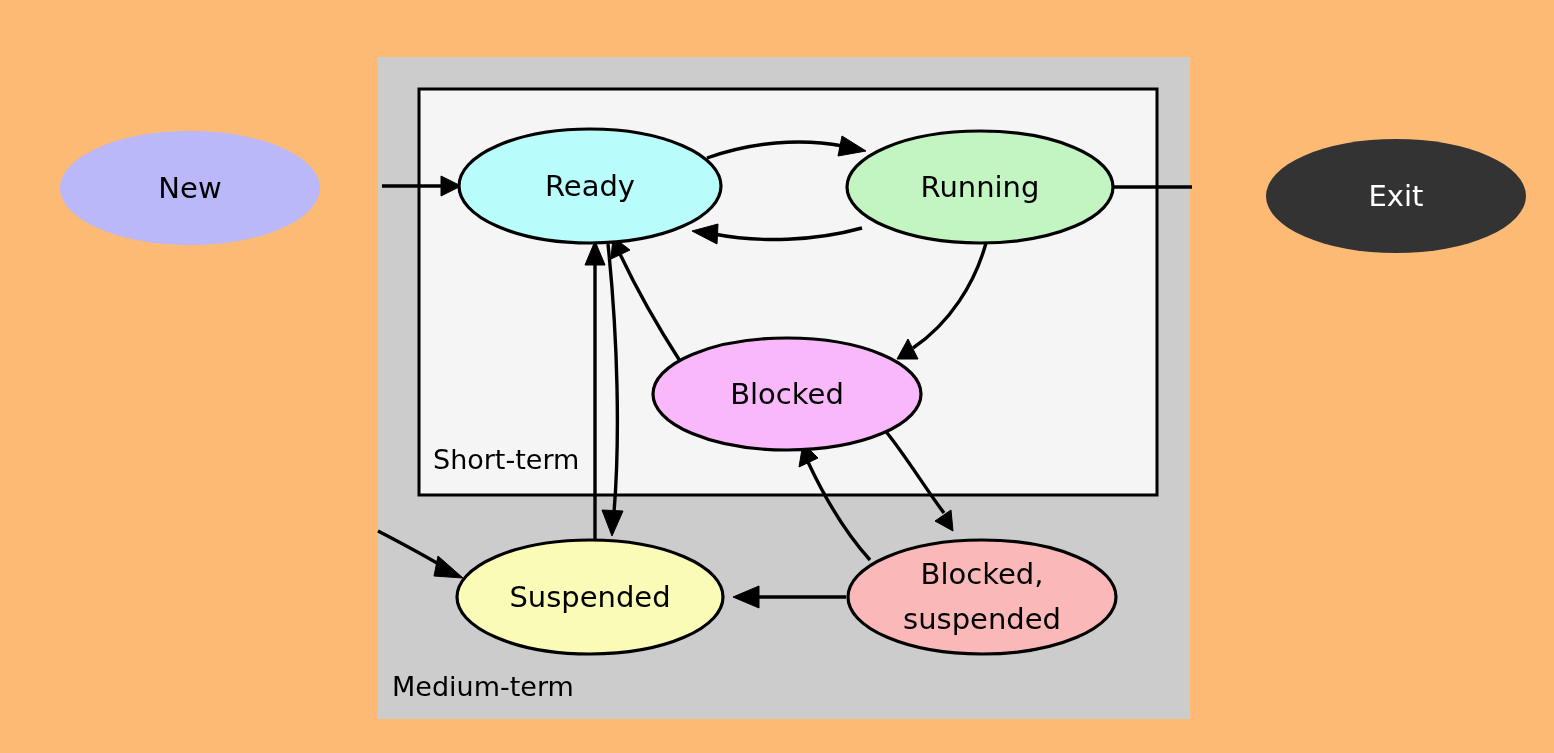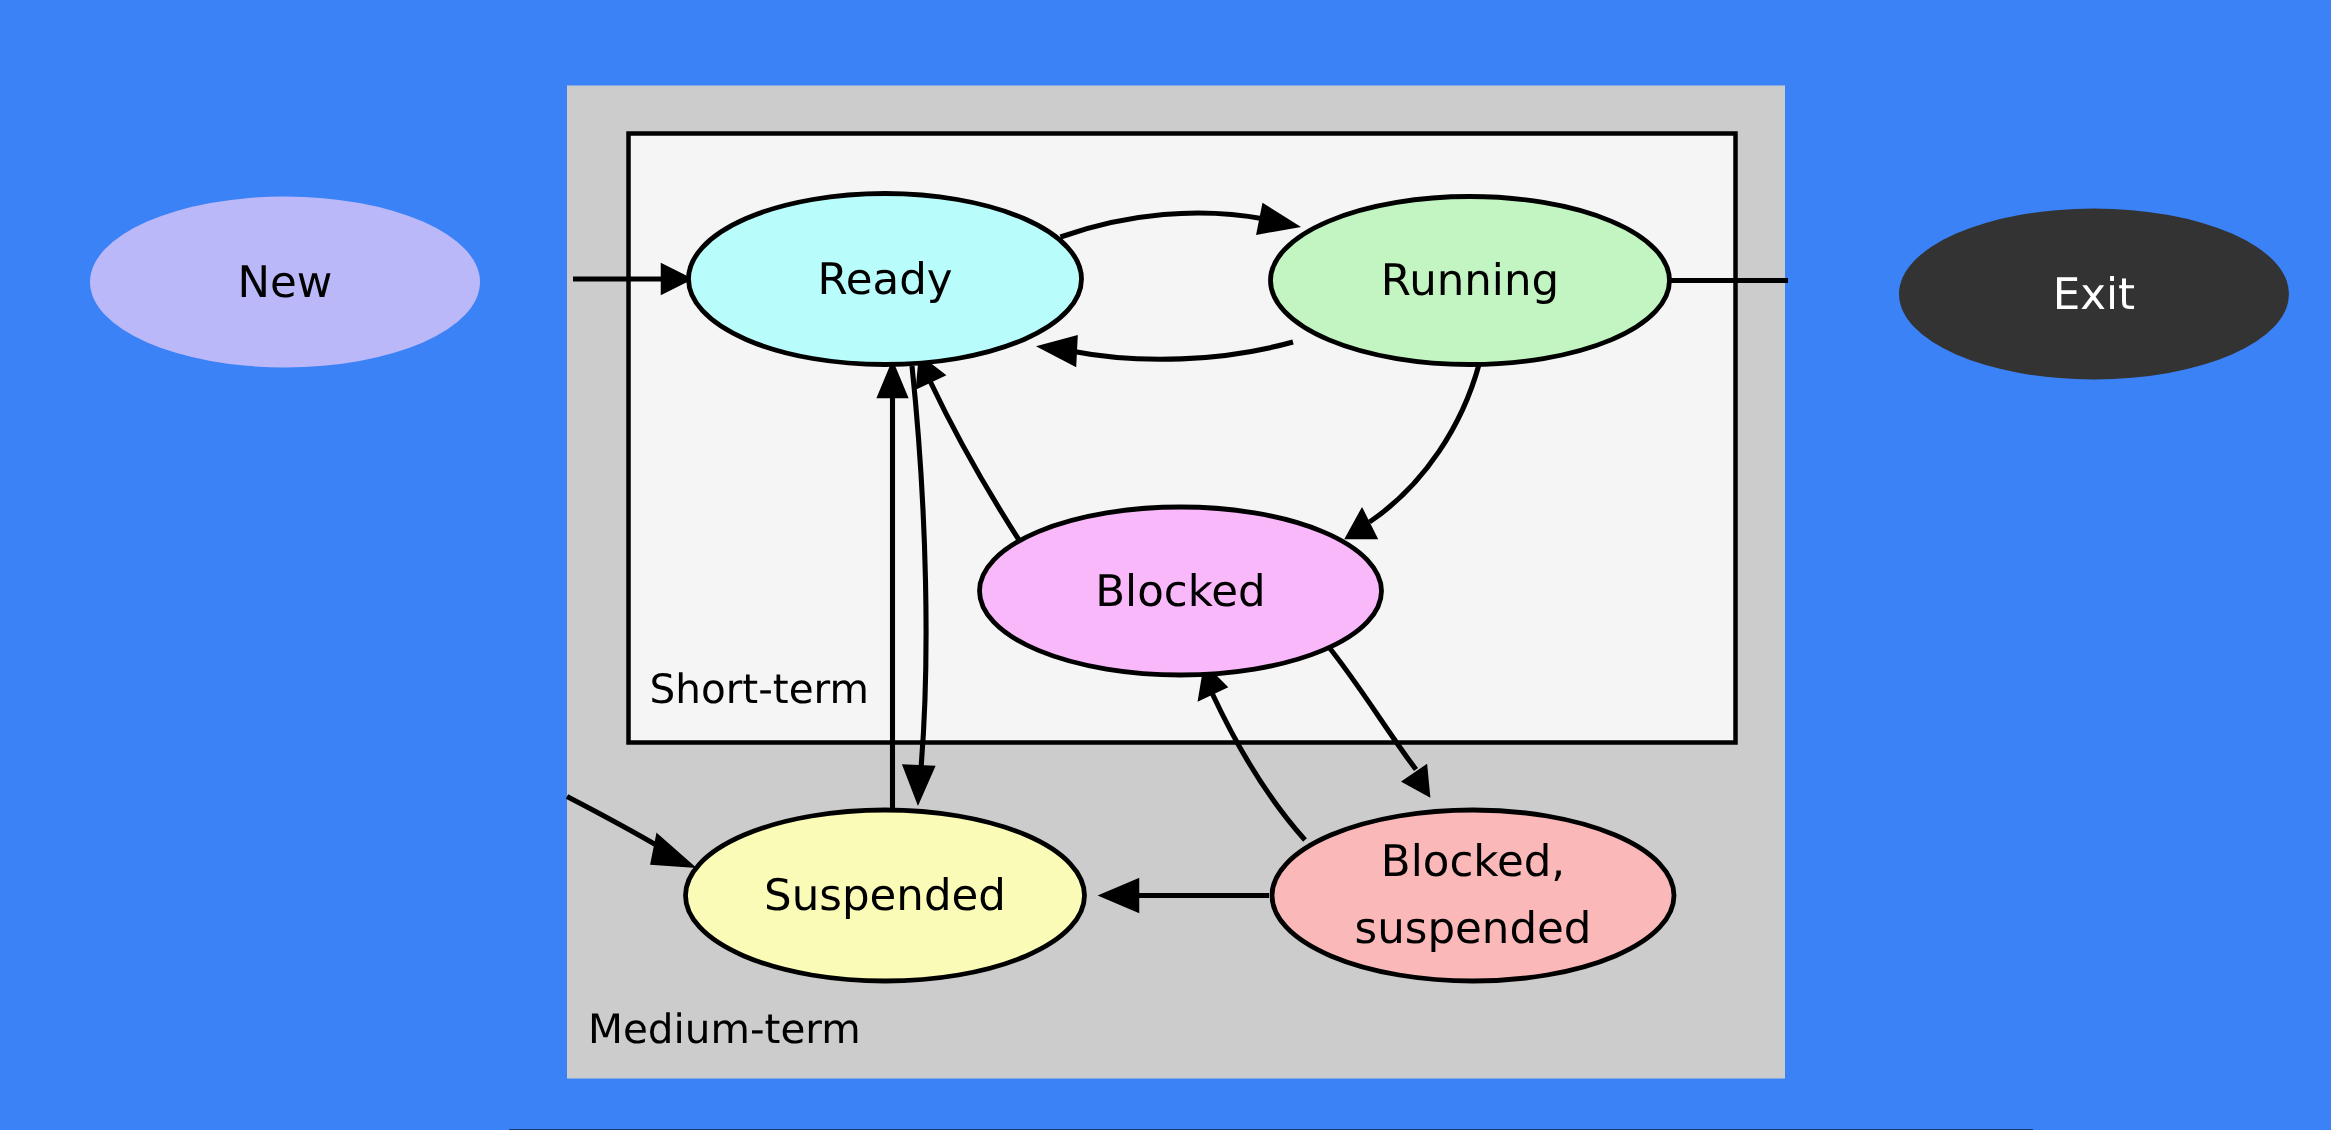--- a/index.html
+++ b/index.html
@@ -1,17 +1,17 @@
 <!DOCTYPE html>
 <html><head>
 <meta charset="utf-8">
 <style>
   html,body{margin:0;padding:0;background:#000;}
   body{width:1554px;height:753px;overflow:hidden;font-family:"DejaVu Sans","Liberation Sans",sans-serif;}
-  #stage{position:relative;width:1554px;height:753px;background:#3b82f6;}
+  #stage{position:relative;width:1554px;height:753px;background:#fdba74;}
   svg#diagram{position:absolute;left:0;top:0;width:1554px;height:753px;display:block;}
   text{font-family:"DejaVu Sans","Liberation Sans",sans-serif;}
   .node-label{font-size:29px;fill:#000;text-anchor:middle;dominant-baseline:middle;}
   .node-label-light{font-size:29px;fill:#ffffff;text-anchor:middle;dominant-baseline:middle;}
   .cluster-label{font-size:27px;fill:#000;text-anchor:start;dominant-baseline:middle;}
   .ell{stroke:#000;stroke-width:3.2;}
   .ell-noborder{stroke:none;}
   .edge{fill:none;stroke:#000;stroke-width:3.4;stroke-linecap:butt;}
   .arrowhead{fill:#000;stroke:#000;stroke-width:1;}
   .cluster-outer{fill:#cccccc;stroke:none;}

